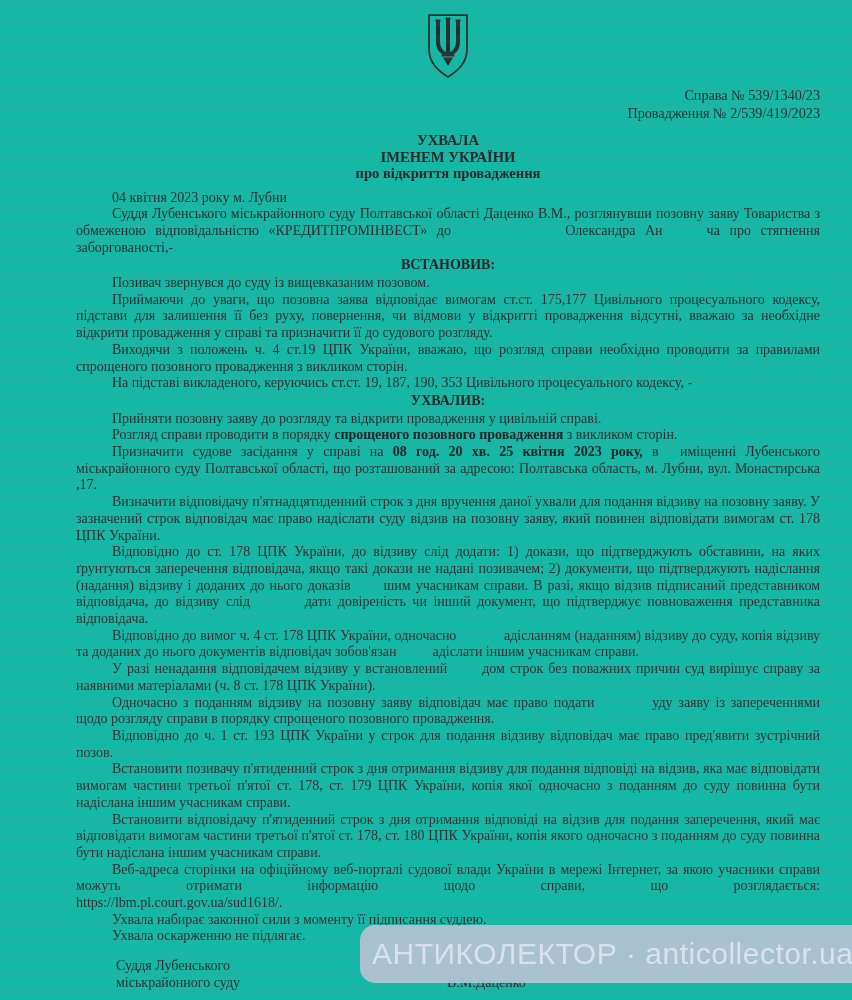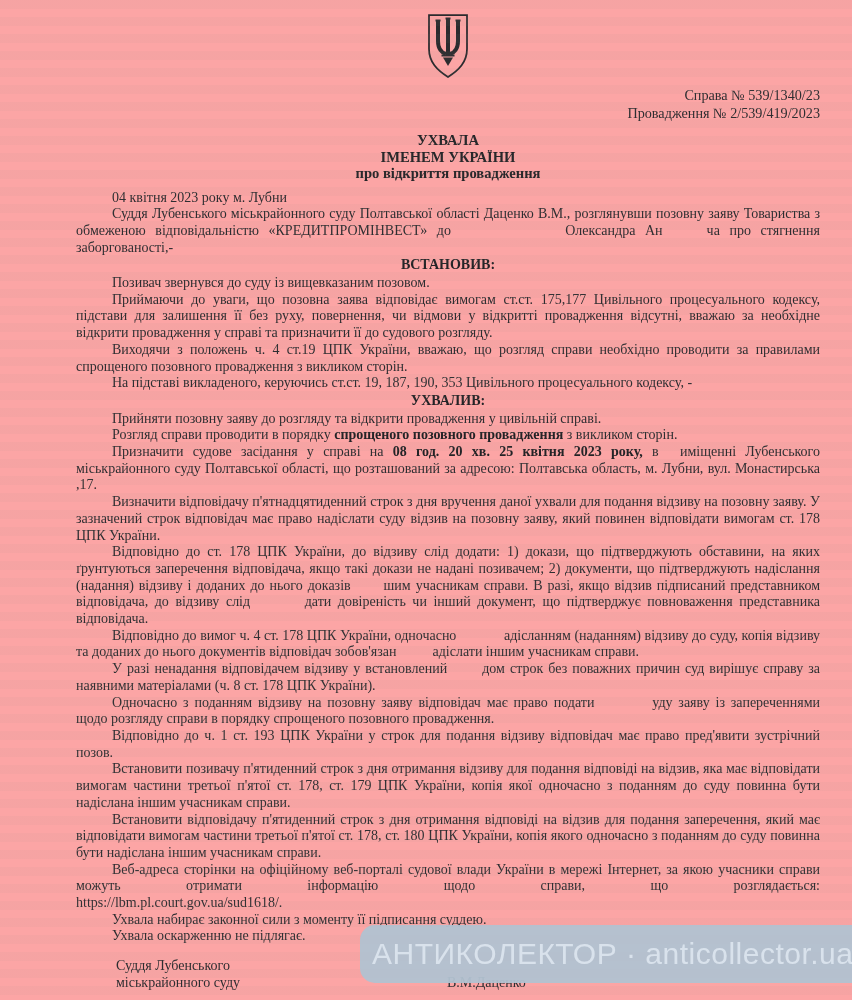--- a/index.html
+++ b/index.html
@@ -1,20 +1,20 @@
 <!DOCTYPE html>
 <html><head>
 <meta charset="utf-8">
 <style>
   html,body{margin:0;padding:0;background:#ffffff;}
   .page{
     position:relative;
     width:852px;height:1000px;
     overflow:hidden;
-    background:#fca5a5;
+    background:#14b8a6;
     font-family:"Liberation Serif","DejaVu Serif",serif;
     color:#2e2e31;
   }
   
   .page::before{
     content:"";position:absolute;inset:0;z-index:3;pointer-events:none;
     background:repeating-linear-gradient(180deg,
       rgba(138,136,128,0.055) 0px, rgba(138,136,128,0.055) 9px,
       rgba(138,136,128,0)     9px, rgba(138,136,128,0)    17px);
   }

